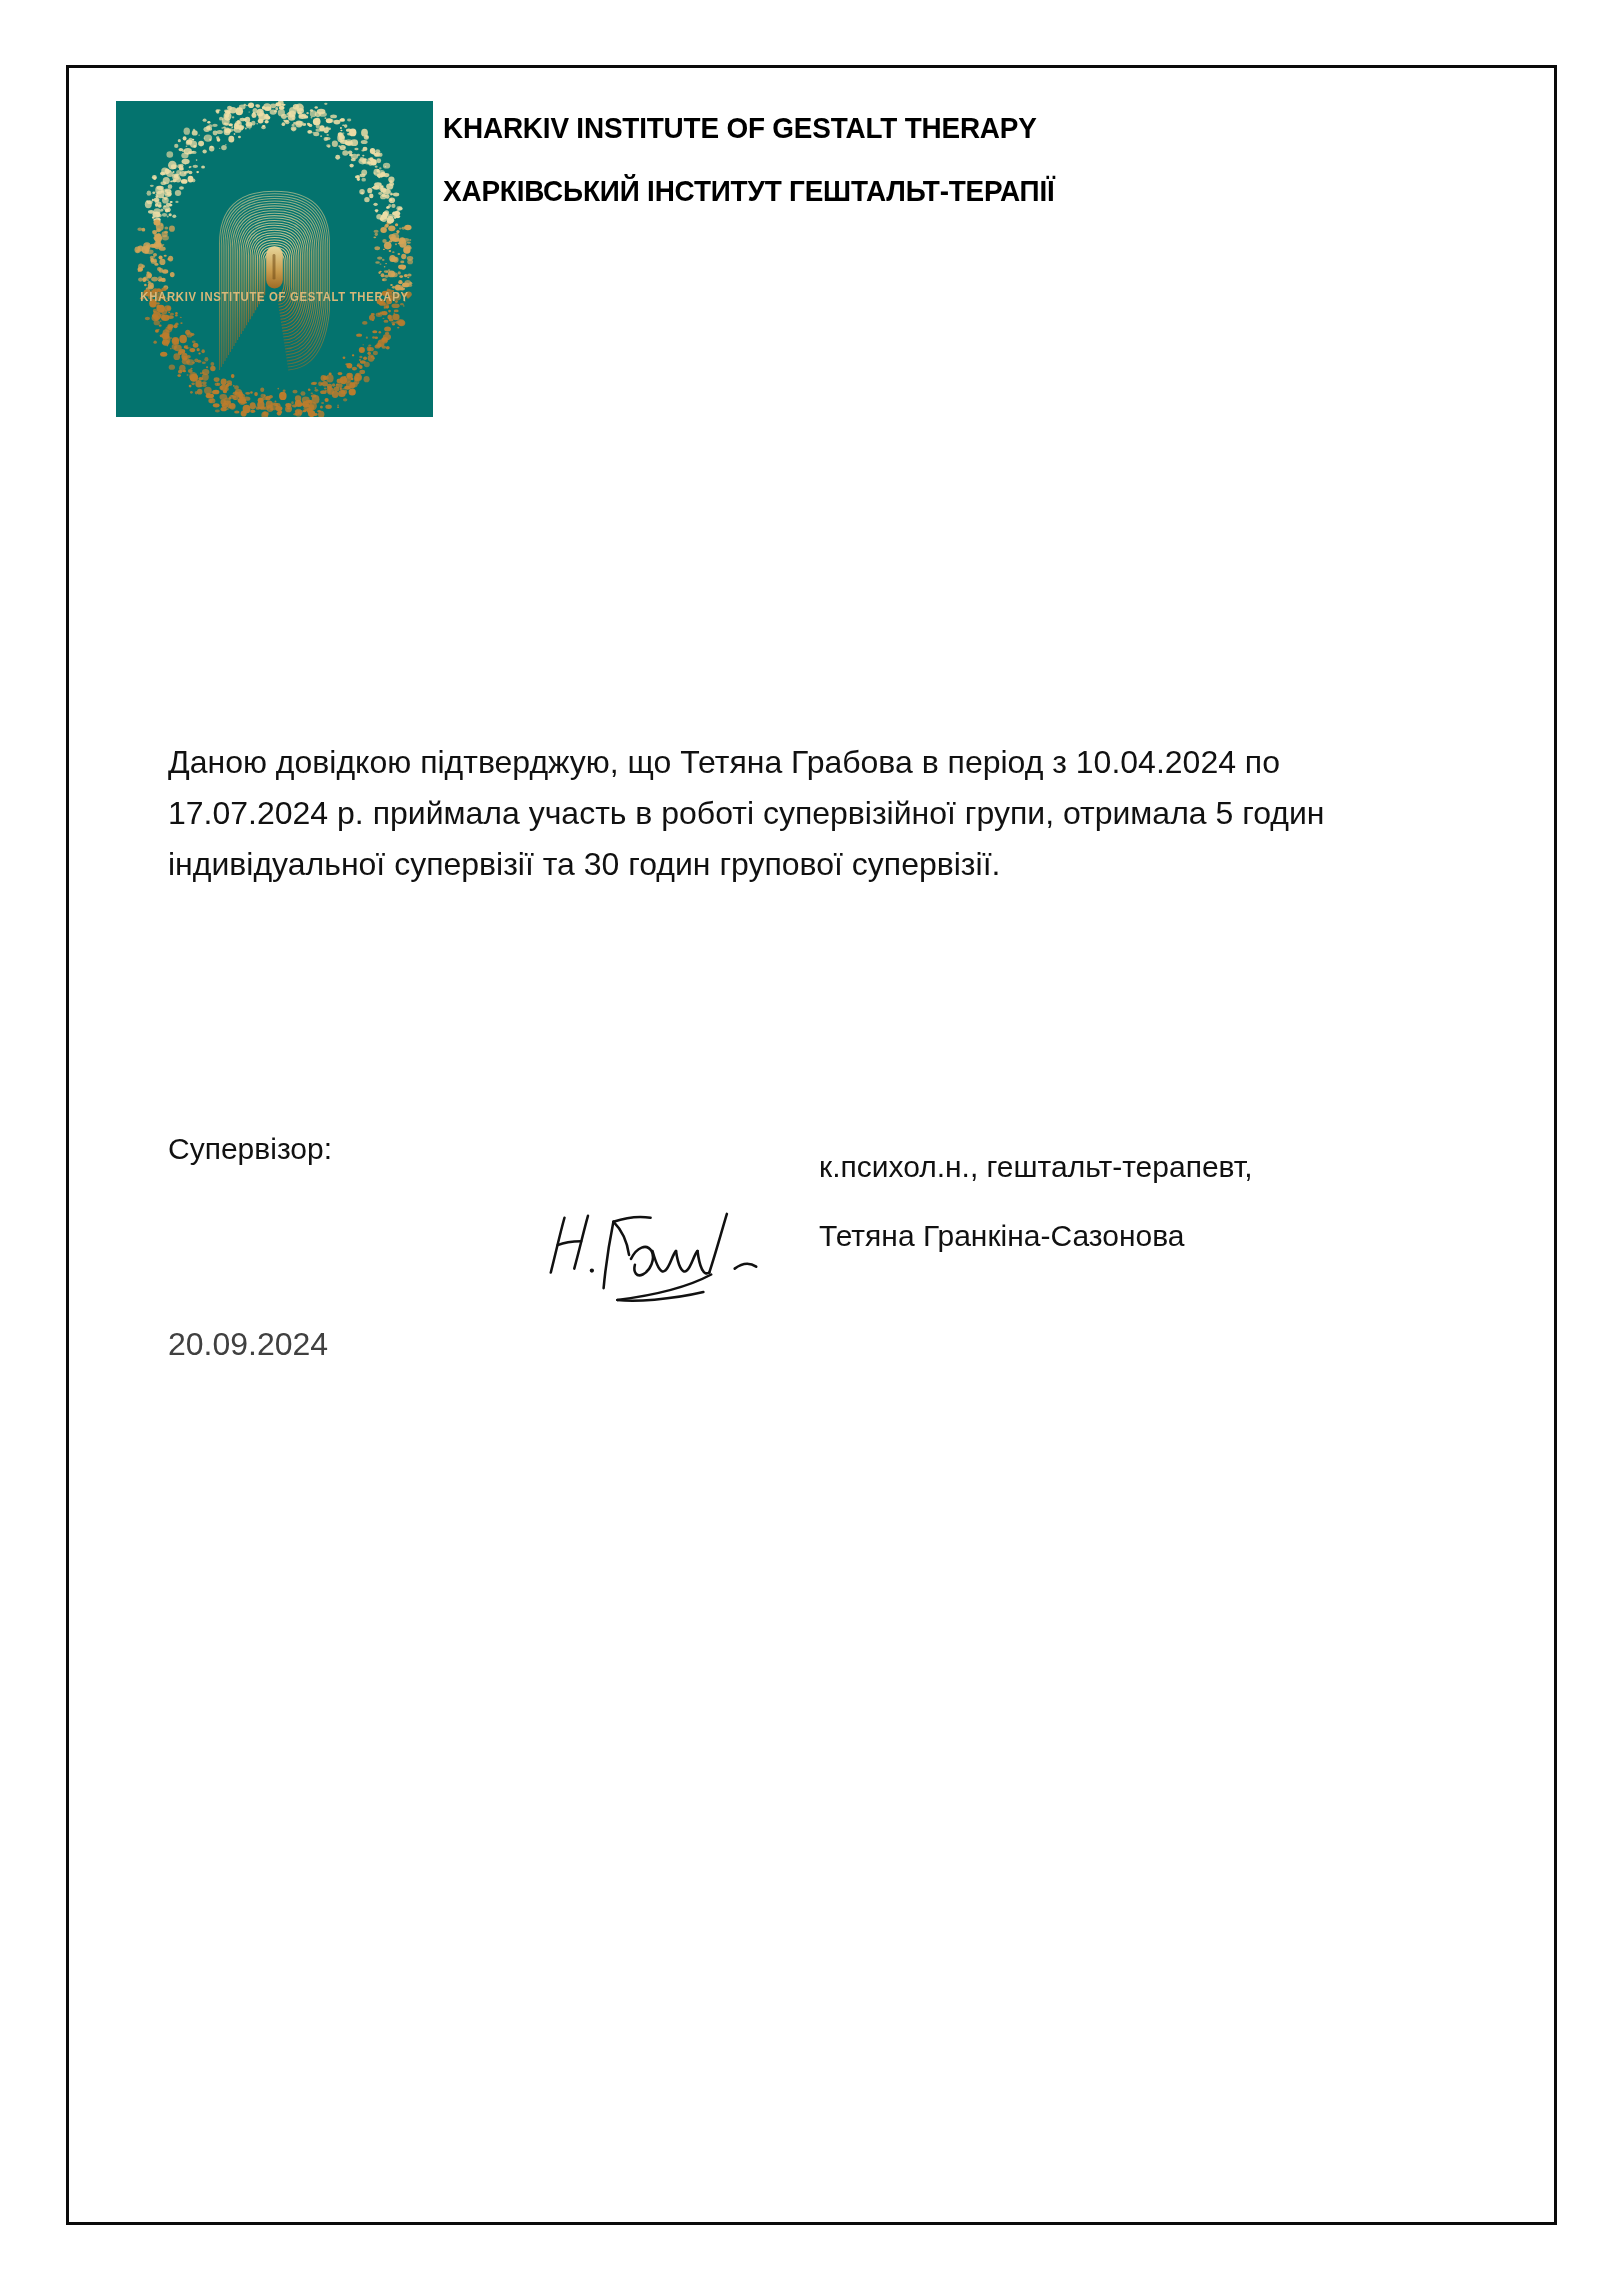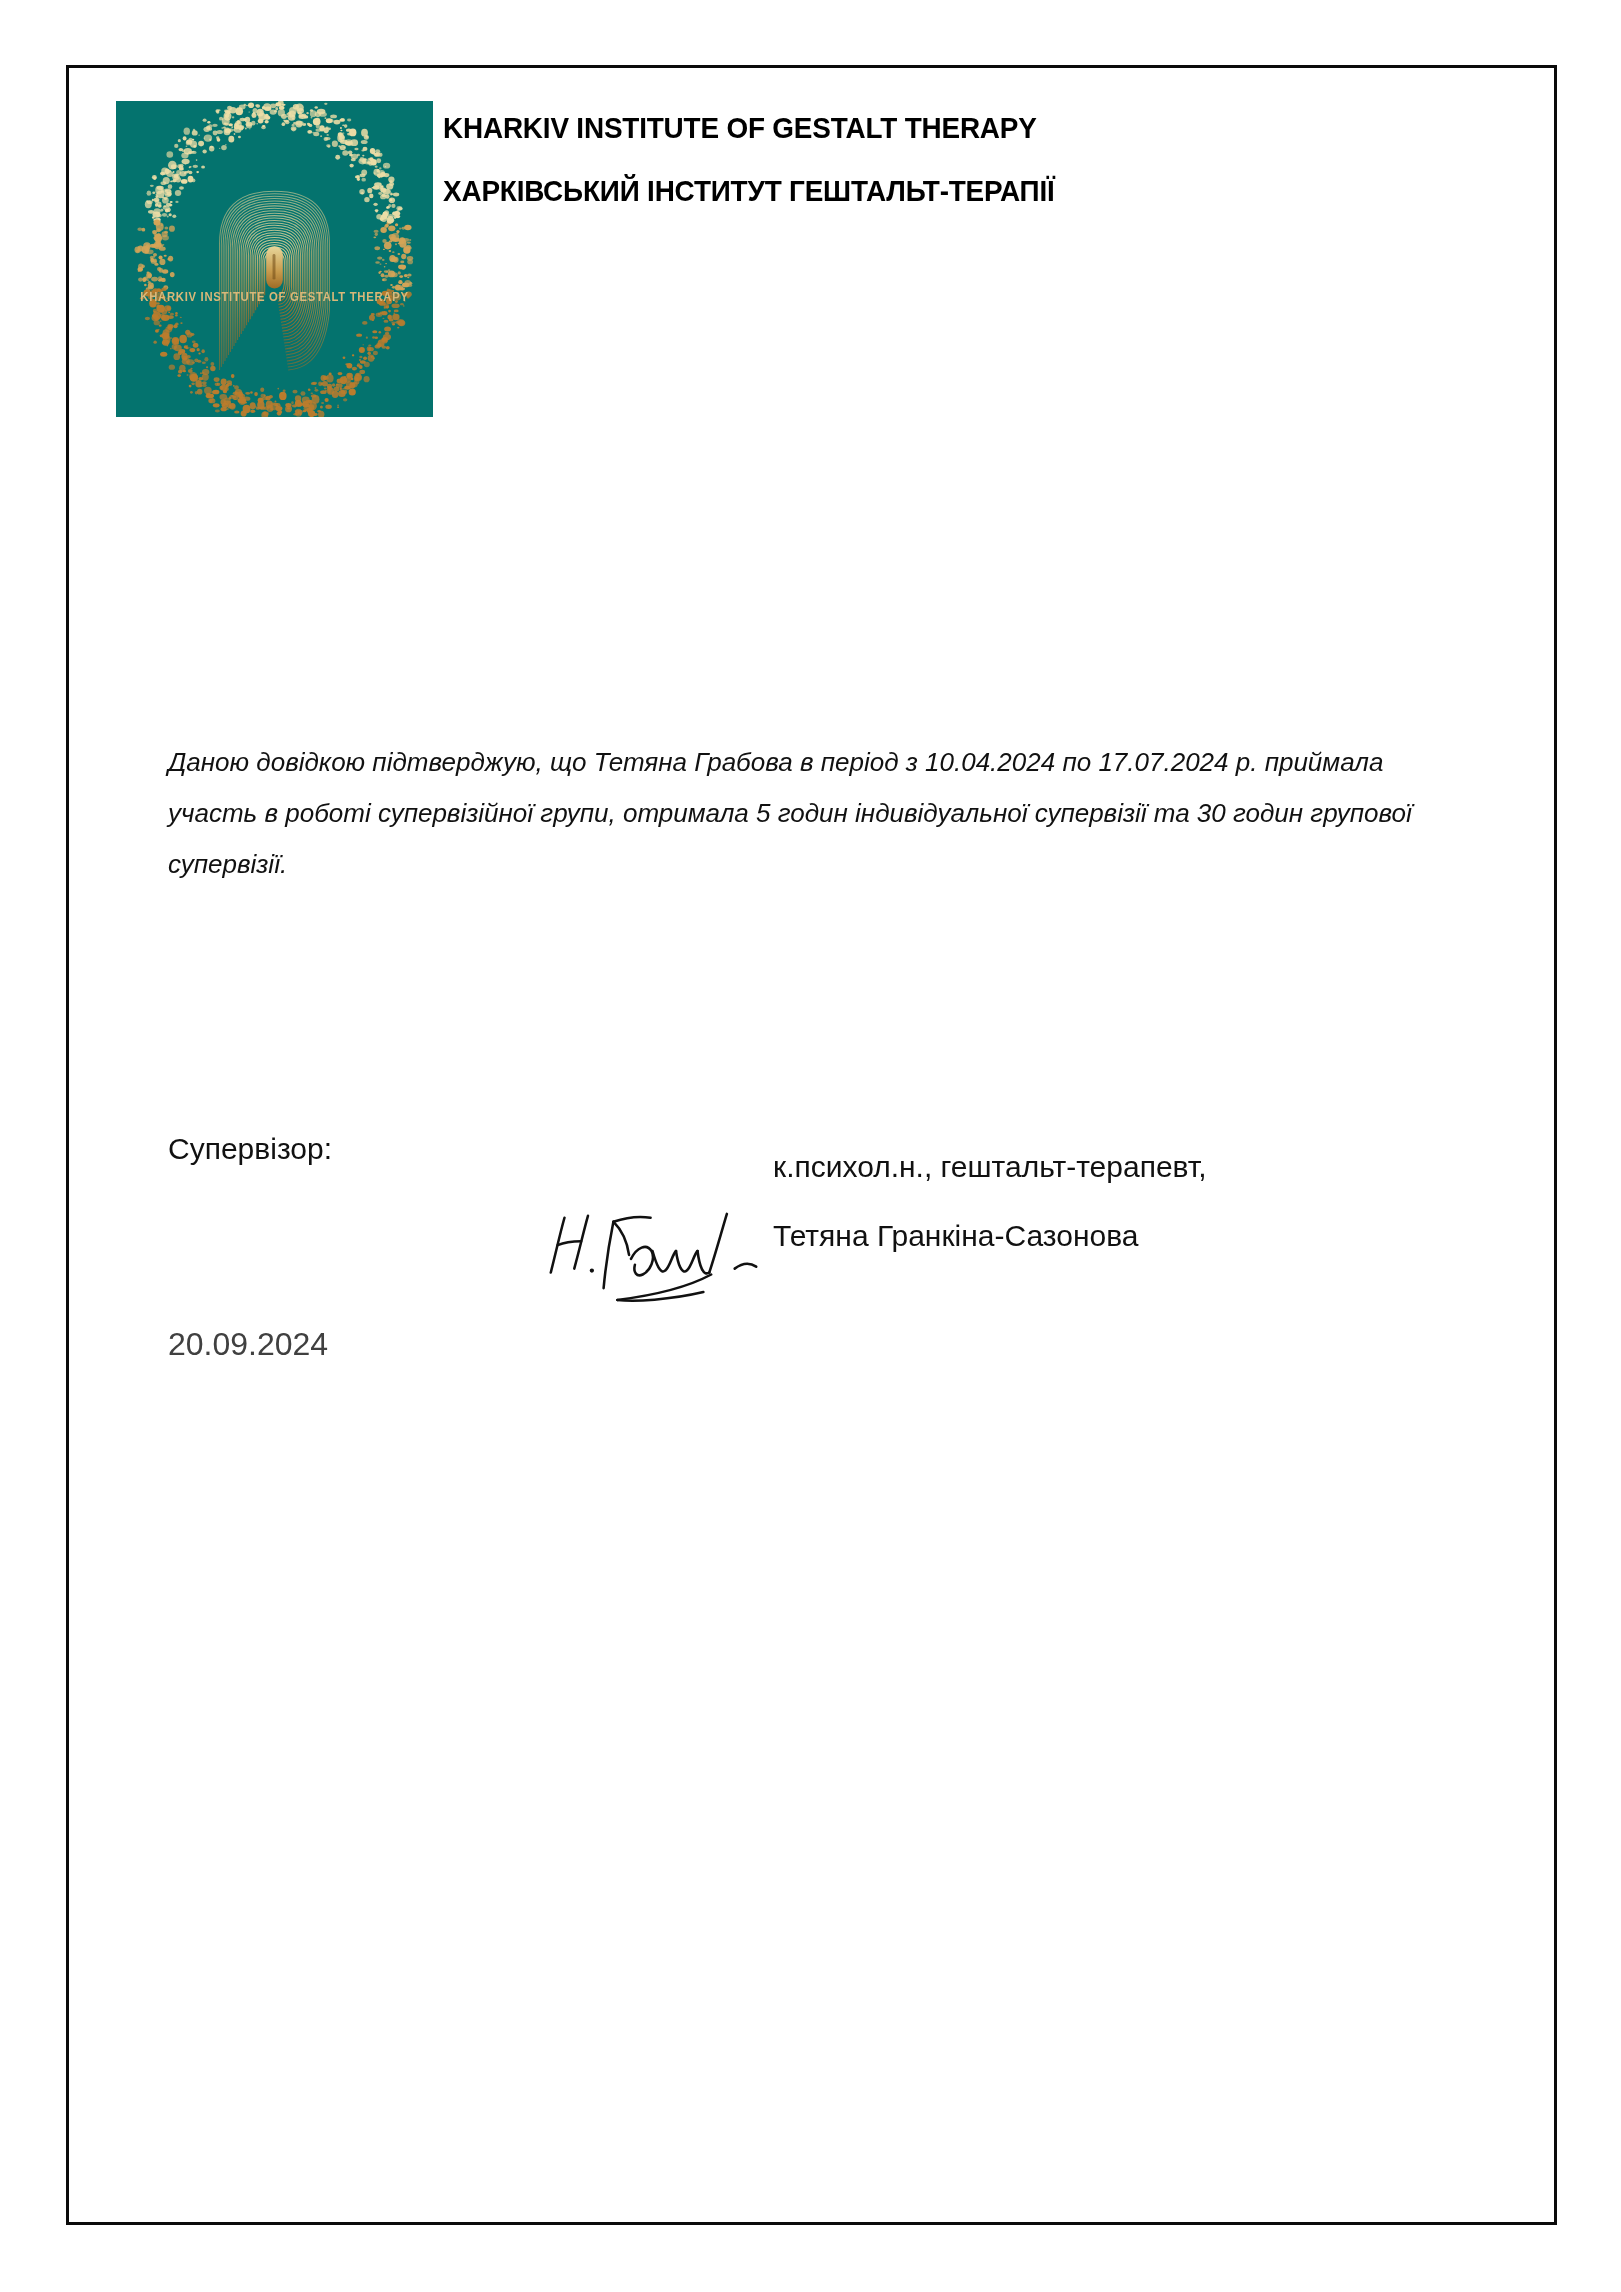--- a/index.html
+++ b/index.html
@@ -88,45 +88,44 @@
   #header-line-en { margin-top: 7.8px; }
   #header-line-uk { margin-top: 29px; }
 
   
   #body-text {
     position: absolute;
     left: 168px;
     top: 737px;
     width: 1264px;
     font-family: "Liberation Sans", sans-serif;
-    font-size: 26px;
+    font-size: 32px;
     line-height: 51px;
     color: #111111;
-    font-style: italic;
   }
 
   
   #sig-block {
     position: absolute;
     left: 0;
     top: 1122px;
     width: 100%;
     height: 294px;
   }
   #supervisor-label {
     position: absolute;
     left: 168px;
     top: 9.8px;
     font-size: 30px;
     color: #111111;
     white-space: nowrap;
   }
   #credential-lines {
     position: absolute;
-    left: 773px;
+    left: 819px;
     top: 9.8px;
     width: 627px;
     font-size: 30px;
     line-height: 69px;
     color: #111111;
   }
   .cred-line { white-space: nowrap; }
 
   #signature-mark {
     position: absolute;

